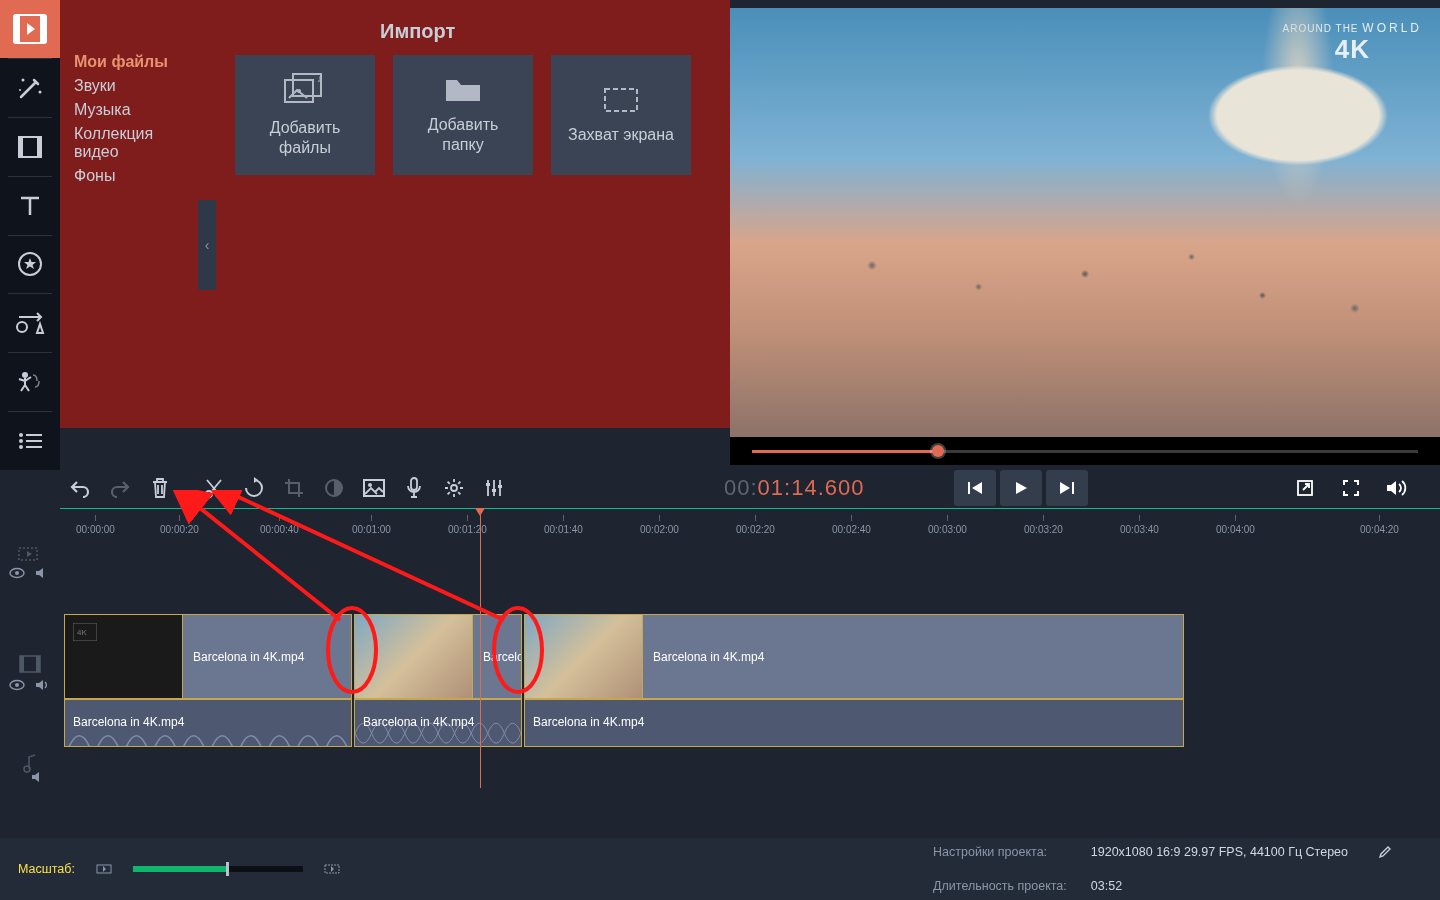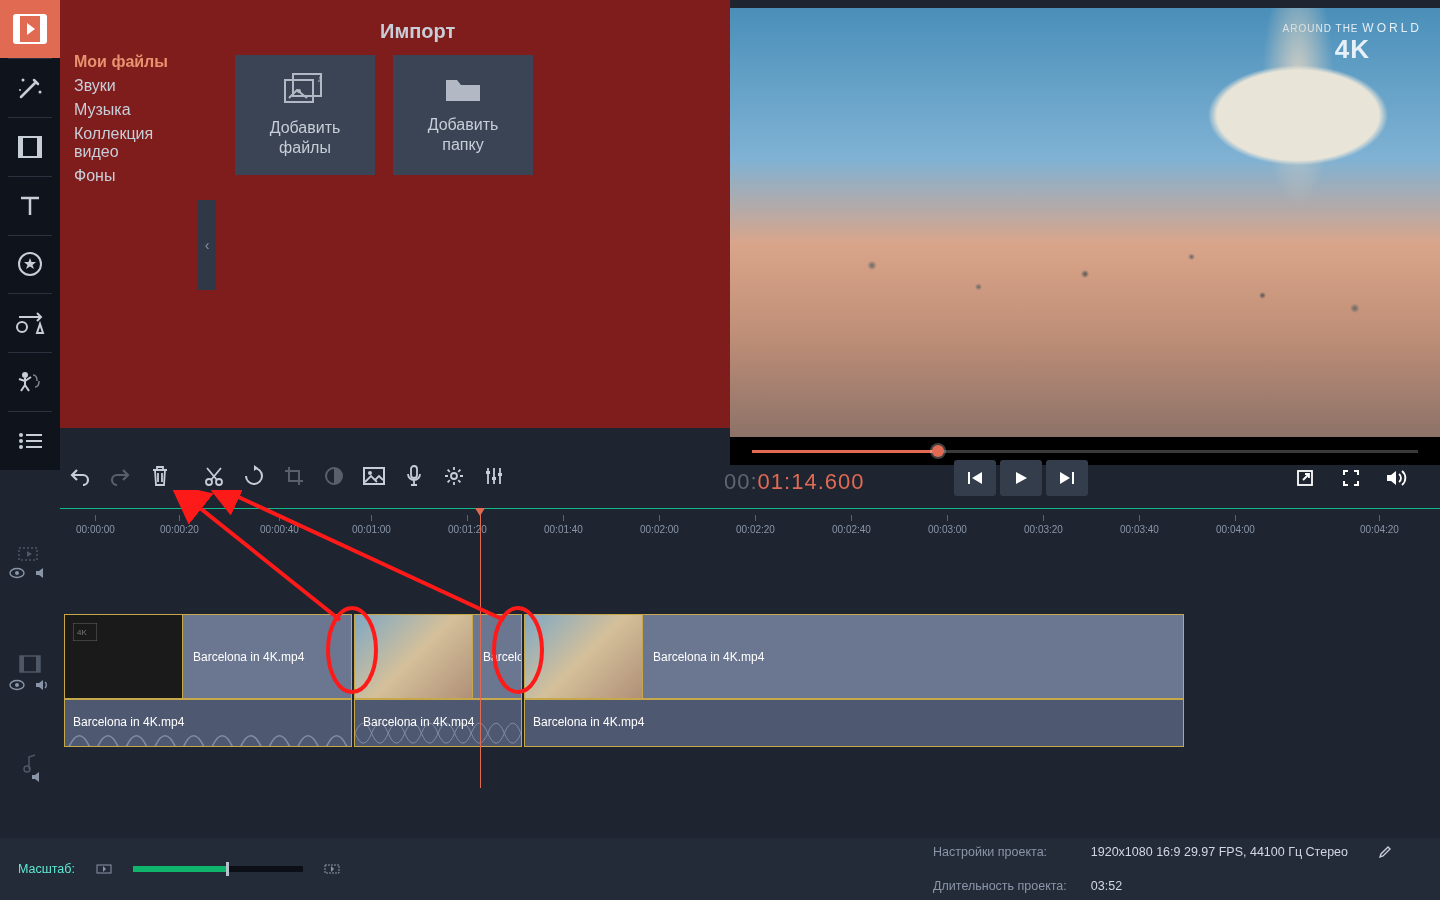--- a/index.html
+++ b/index.html
@@ -37,21 +37,21 @@
   radial-gradient(circle 6px at 75% 67%,#555 0%,transparent 60%),
   radial-gradient(circle 8px at 88% 70%,#666 0%,transparent 60%)}
 .watermark{position:absolute;right:18px;top:14px;color:rgba(255,255,255,.85);font-size:10px;text-align:center;letter-spacing:1px;font-weight:300;line-height:1.1}
 .watermark b{font-size:26px;display:block;font-weight:700}
 .seekbar{height:28px;display:flex;align-items:center;padding:0 22px;background:#000}
 .seek-track{flex:1;height:3px;background:#3a3a3a;position:relative;cursor:pointer}
 .seek-fill{position:absolute;left:0;top:0;height:100%;width:28%;background:#e06a52}
 .seek-head{position:absolute;left:28%;top:50%;width:12px;height:12px;border-radius:50%;background:#e06a52;transform:translate(-50%,-50%);box-shadow:0 0 0 2px rgba(255,255,255,.25)}
 
 
-.toolbar-row{position:absolute;left:60px;top:456px;right:0;height:40px;display:flex;align-items:flex-end}
+.toolbar-row{position:absolute;left:60px;top:468px;right:0;height:40px;display:flex;align-items:center}
 .tbtn{width:40px;height:40px;display:flex;align-items:center;justify-content:center;cursor:pointer;color:#b9c1cf}
 .tbtn.dis{opacity:.35;cursor:default}
 .tgap{width:14px}
 .timecode{font-family:"Courier New",monospace;font-size:22px;letter-spacing:1px;margin-left:210px}
 .timecode .sec{color:#5f6670}
 .timecode .pri{color:#e06a52}
 .transport{display:flex;gap:4px;margin-left:90px}
 .transport .tbtn{width:42px;height:36px;background:#343d4c;border-radius:3px}
 .right-tools{margin-left:auto;margin-right:22px;display:flex;gap:4px}
 .right-tools .tbtn{width:42px;height:36px}
@@ -81,21 +81,21 @@
 .vclip .cap{padding-left:10px;white-space:nowrap}
 .aclip{position:absolute;top:165px;height:48px;border:1px solid #c6a84a;background:#4e5870;overflow:hidden}
 .aclip .wavy{position:absolute;inset:0;opacity:.55}
 .aclip .al{position:absolute;left:8px;top:15px;font-size:12px;color:#fff}
 
 .lane-alabel{top:218px;height:26px}
 .lane-ahead{top:232px;height:22px}
 
 
 .footer{position:absolute;left:0;bottom:0;right:0;height:62px;background:#232b38;display:flex;align-items:center;padding:0 18px;gap:18px;font-size:12.5px}
-.zoom-label{color:#5eead4}
+.zoom-label{color:#fde047}
 .zoom-slider{width:170px;height:6px;background:#0c0f15;position:relative;cursor:pointer;display:flex;align-items:center}
 .zoom-fill{position:absolute;left:0;height:100%;width:55%;background:#0fb56a}
 .zoom-knob{position:absolute;left:55%;width:3px;height:14px;background:#b9c1cf}
 .zi{width:22px;height:18px;cursor:pointer;display:flex;align-items:center;justify-content:center}
 .proj-info{margin-left:auto;margin-right:30px;display:grid;grid-template-columns:auto auto auto;gap:20px 24px;align-items:center}
 .proj-info .k{color:#8a96a8}
 .proj-info .v{color:#d2d8e2}
 .save-btn{background:#2e9a4f;color:#fff;font-size:16px;font-weight:600;padding:10px 28px;border-radius:3px;cursor:pointer}
 .pencil{cursor:pointer;margin-left:6px}
 
@@ -195,20 +195,26 @@
         </svg>
       <div class="lbl" style="white-space:pre-line">Добавить
 файлы</div>
     </div>
     <div class="tile">
       <svg width="40" height="30" viewBox="0 0 40 30">
           <path d="M3 8 L3 26 L37 26 L37 10 L18 10 L14 5 L3 5 Z" fill="#c8ced8"></path>
         </svg>
       <div class="lbl" style="white-space:pre-line">Добавить
 папку</div>
+    </div>
+    <div class="tile">
+      <svg width="40" height="30" viewBox="0 0 40 30">
+          <rect x="4" y="4" width="32" height="22" fill="none" stroke="#c8ced8" stroke-width="2" stroke-dasharray="5 3"></rect>
+        </svg>
+      <div class="lbl">Захват экрана</div>
     </div>
   </div>
 </div>
 
 <div class="preview">
   <div class="preview-canvas">
     <div class="watermark">
       <span>AROUND THE</span>
       <span style="font-size:12px;letter-spacing:3px">WORLD</span>
       <b>4K</b>

